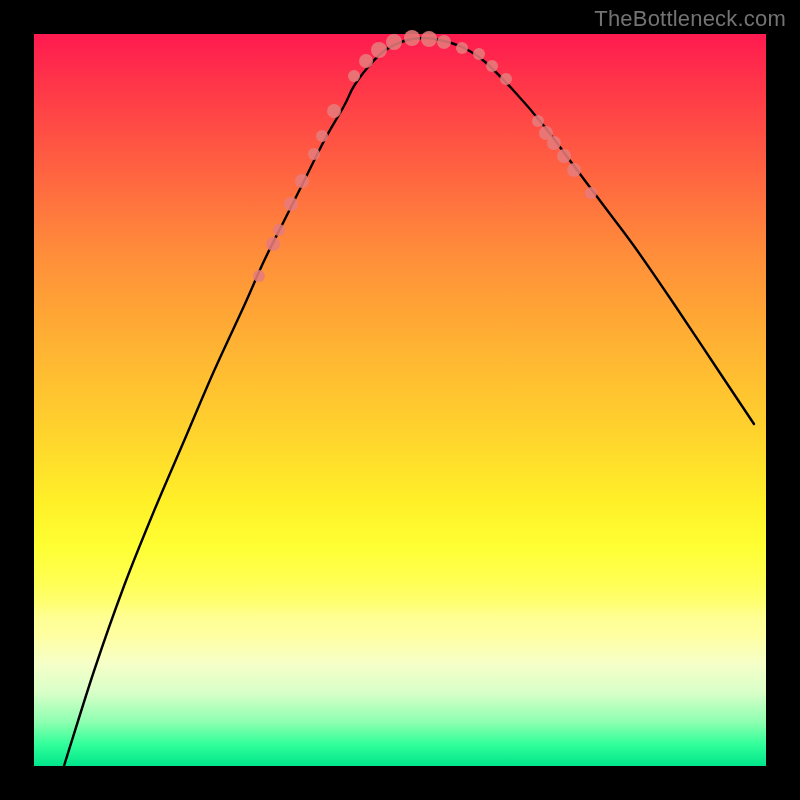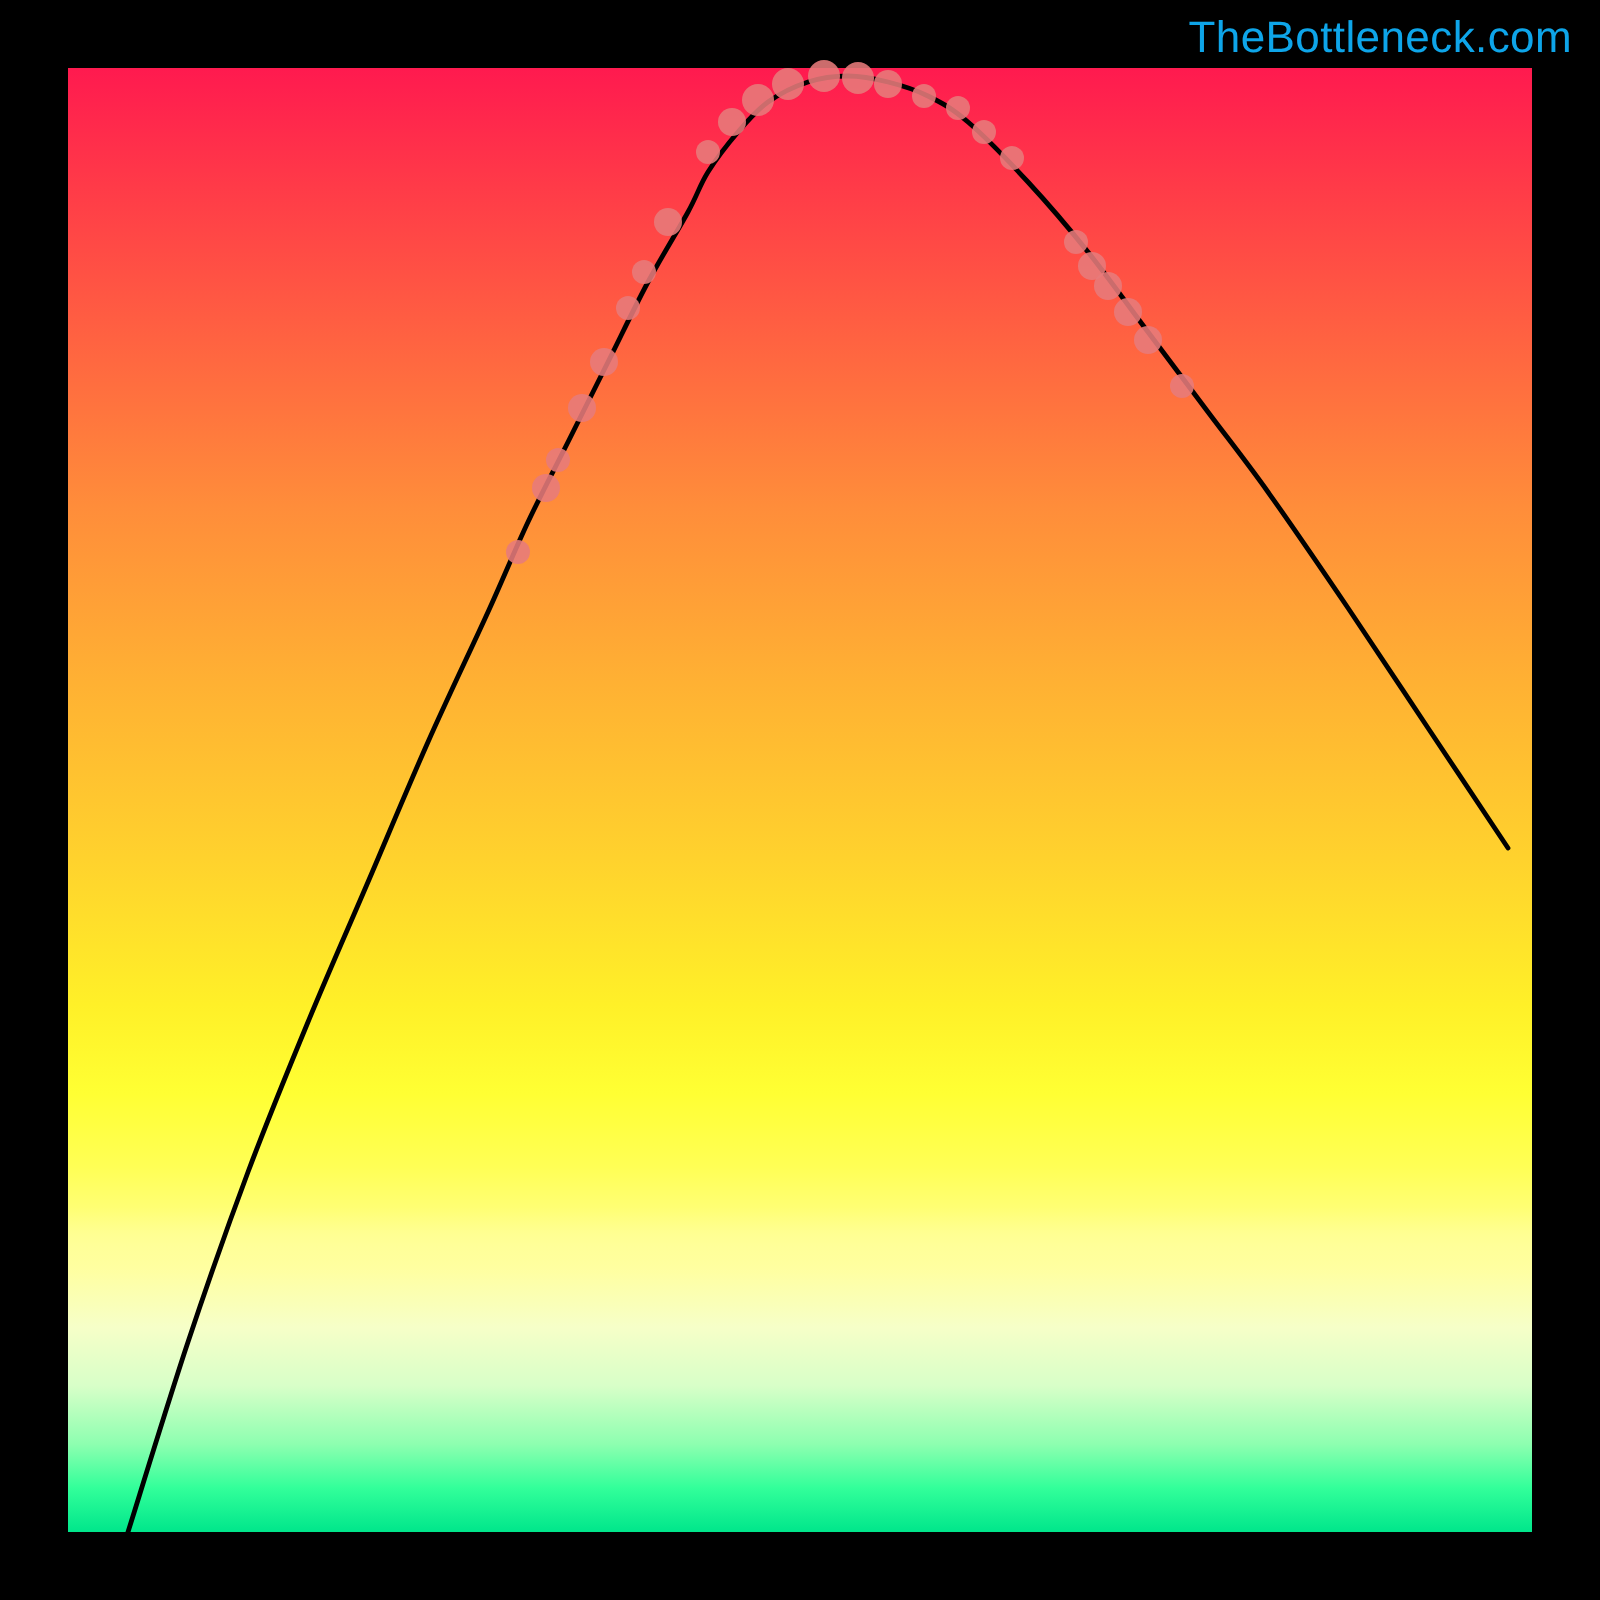--- a/index.html
+++ b/index.html
@@ -63,21 +63,21 @@
     top: 0;
     left: 0;
     width: 732px;
     height: 732px;
     overflow: visible;
   }
   .watermark {
     position: absolute;
     top: 6px;
     right: 14px;
-    color: #0ea5e9;
+    color: #737373;
     font-size: 22px;
     font-weight: 500;
     letter-spacing: 0.2px;
     user-select: none;
     text-align: center;
   }
 </style>
 </head>
 <body>
 

